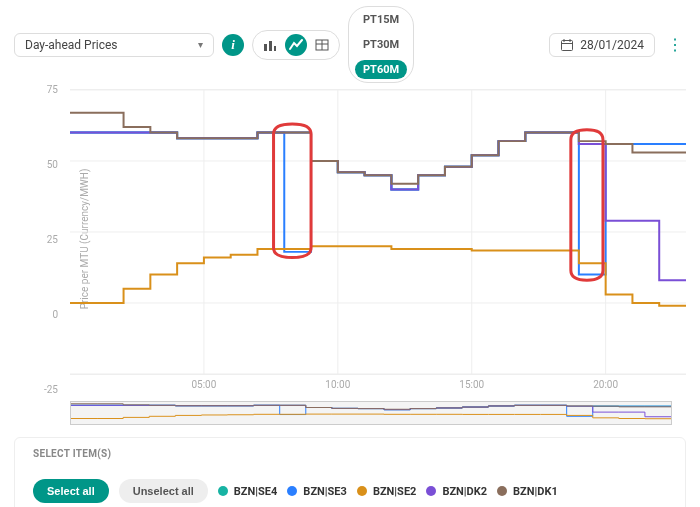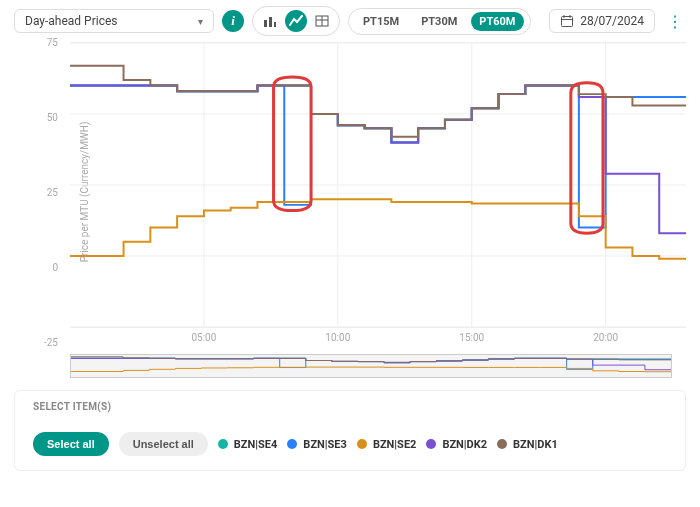--- a/index.html
+++ b/index.html
@@ -48,20 +48,21 @@
   .view-icon {
     width: 22px; height: 22px; border-radius: 50%;
     display: flex; align-items: center; justify-content: center;
     cursor: pointer; color: #555;
   }
   .view-icon.active { background: #009688; color: #fff; }
   .period-group {
     display: flex; align-items: center; gap: 6px;
     border: 1px solid #ddd; border-radius: 20px;
     padding: 3px 6px;
+    flex-direction: column;
   }
   .period-pill {
     padding: 3px 8px; border-radius: 14px;
     font-weight: 700; font-size: 11px;
     color: #555; cursor: pointer;
   }
   .period-pill.active { background: #009688; color: #fff; }
   .spacer { flex: 1; }
   .date-box {
     display: flex; align-items: center; gap: 6px;
@@ -198,21 +199,21 @@
 
   <div class="date-box">
     <span>
       <svg width="14" height="14" viewBox="0 0 14 14">
           <rect x="1.5" y="2.5" width="11" height="10" rx="1" fill="none" stroke="#555"></rect>
           <line x1="1.5" y1="5.5" x2="12.5" y2="5.5" stroke="#555"></line>
           <line x1="4" y1="1" x2="4" y2="4" stroke="#555"></line>
           <line x1="10" y1="1" x2="10" y2="4" stroke="#555"></line>
         </svg>
     </span>
-    <span>28/07/2024</span>
+    <span>28/01/2024</span>
   </div>
 
   <div class="menu-dots">⋮</div>
 </div>
 
 <div class="chart-area">
   <div class="chart-frame">
     <div class="y-label">Price per MTU (Currency/MWH)</div>
 
     <div class="y-ticks" id="y-ticks">

